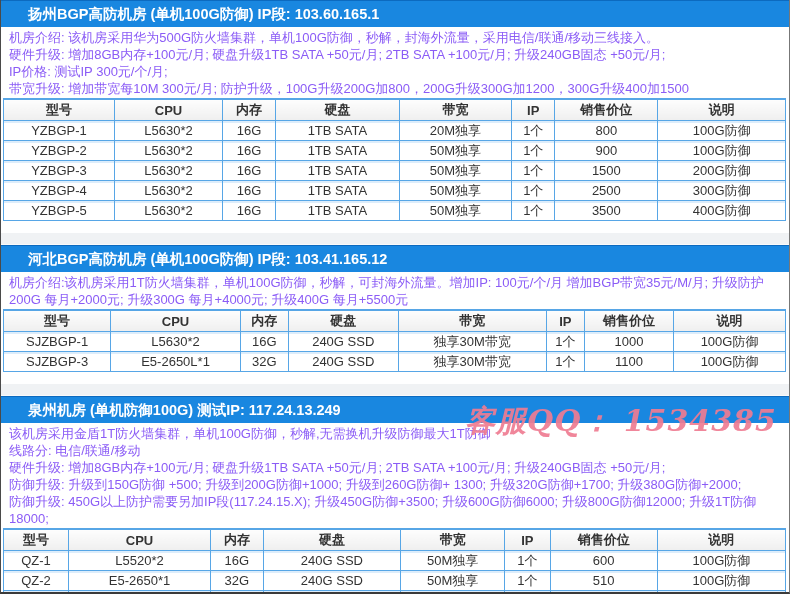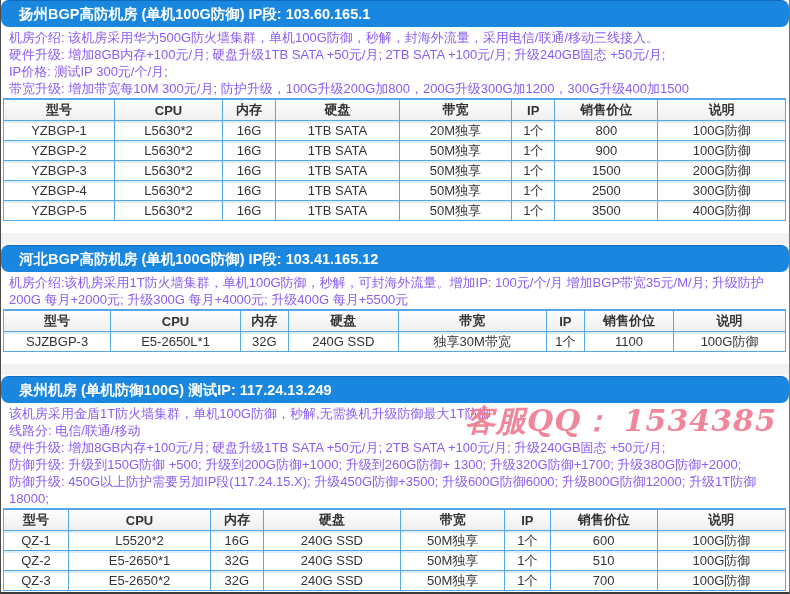--- a/index.html
+++ b/index.html
@@ -6,22 +6,22 @@
   body{
     width:790px;height:594px;overflow:hidden;background:#ffffff;
     font-family:"Liberation Sans","DejaVu Sans",sans-serif;
   }
   .page{
     position:relative;width:788px;height:592px;overflow:hidden;background:#fff;
     border-left:1px solid #4a4a4a;border-right:1px solid #777;border-bottom:2px solid #3a3a3a;
   }
   .bar{
     height:26px;line-height:26px;background:#1987e0;border-top:1px solid #0c6abf;
-    color:#ffffff;font-size:14.5px;font-weight:bold;padding-left:18px;
-    white-space:nowrap;overflow:hidden;border-radius:8px;
+    color:#ffffff;font-size:14.5px;font-weight:bold;padding-left:27px;
+    white-space:nowrap;overflow:hidden;
   }
   .intro{padding:2px 5px 1px 8px;color:#8b5cf6;font-size:13px;line-height:17px;}
   .intro-line{white-space:normal;}
   table.ptable{
     width:calc(100% - 5px);margin:0 3px 10px 2px;border-collapse:collapse;table-layout:fixed;
     font-size:13px;color:#333;
   }
   table.ptable th{
     height:20px;font-weight:bold;color:#333;
     background:linear-gradient(#fdfdfd,#efefef);
@@ -153,20 +153,30 @@
             <th class="hcell">内存</th>
             <th class="hcell">硬盘</th>
             <th class="hcell">带宽</th>
             <th class="hcell">IP</th>
             <th class="hcell">销售价位</th>
             <th class="hcell">说明</th>
           </tr>
         </thead>
         <tbody>
           <tr class="data-row">
+            <td class="dcell">SJZBGP-1</td>
+            <td class="dcell">L5630*2</td>
+            <td class="dcell">16G</td>
+            <td class="dcell">240G SSD</td>
+            <td class="dcell">独享30M带宽</td>
+            <td class="dcell">1个</td>
+            <td class="dcell">1000</td>
+            <td class="dcell">100G防御</td>
+          </tr>
+          <tr class="data-row">
             <td class="dcell">SJZBGP-3</td>
             <td class="dcell">E5-2650L*1</td>
             <td class="dcell">32G</td>
             <td class="dcell">240G SSD</td>
             <td class="dcell">独享30M带宽</td>
             <td class="dcell">1个</td>
             <td class="dcell">1100</td>
             <td class="dcell">100G防御</td>
           </tr>
         </tbody>

